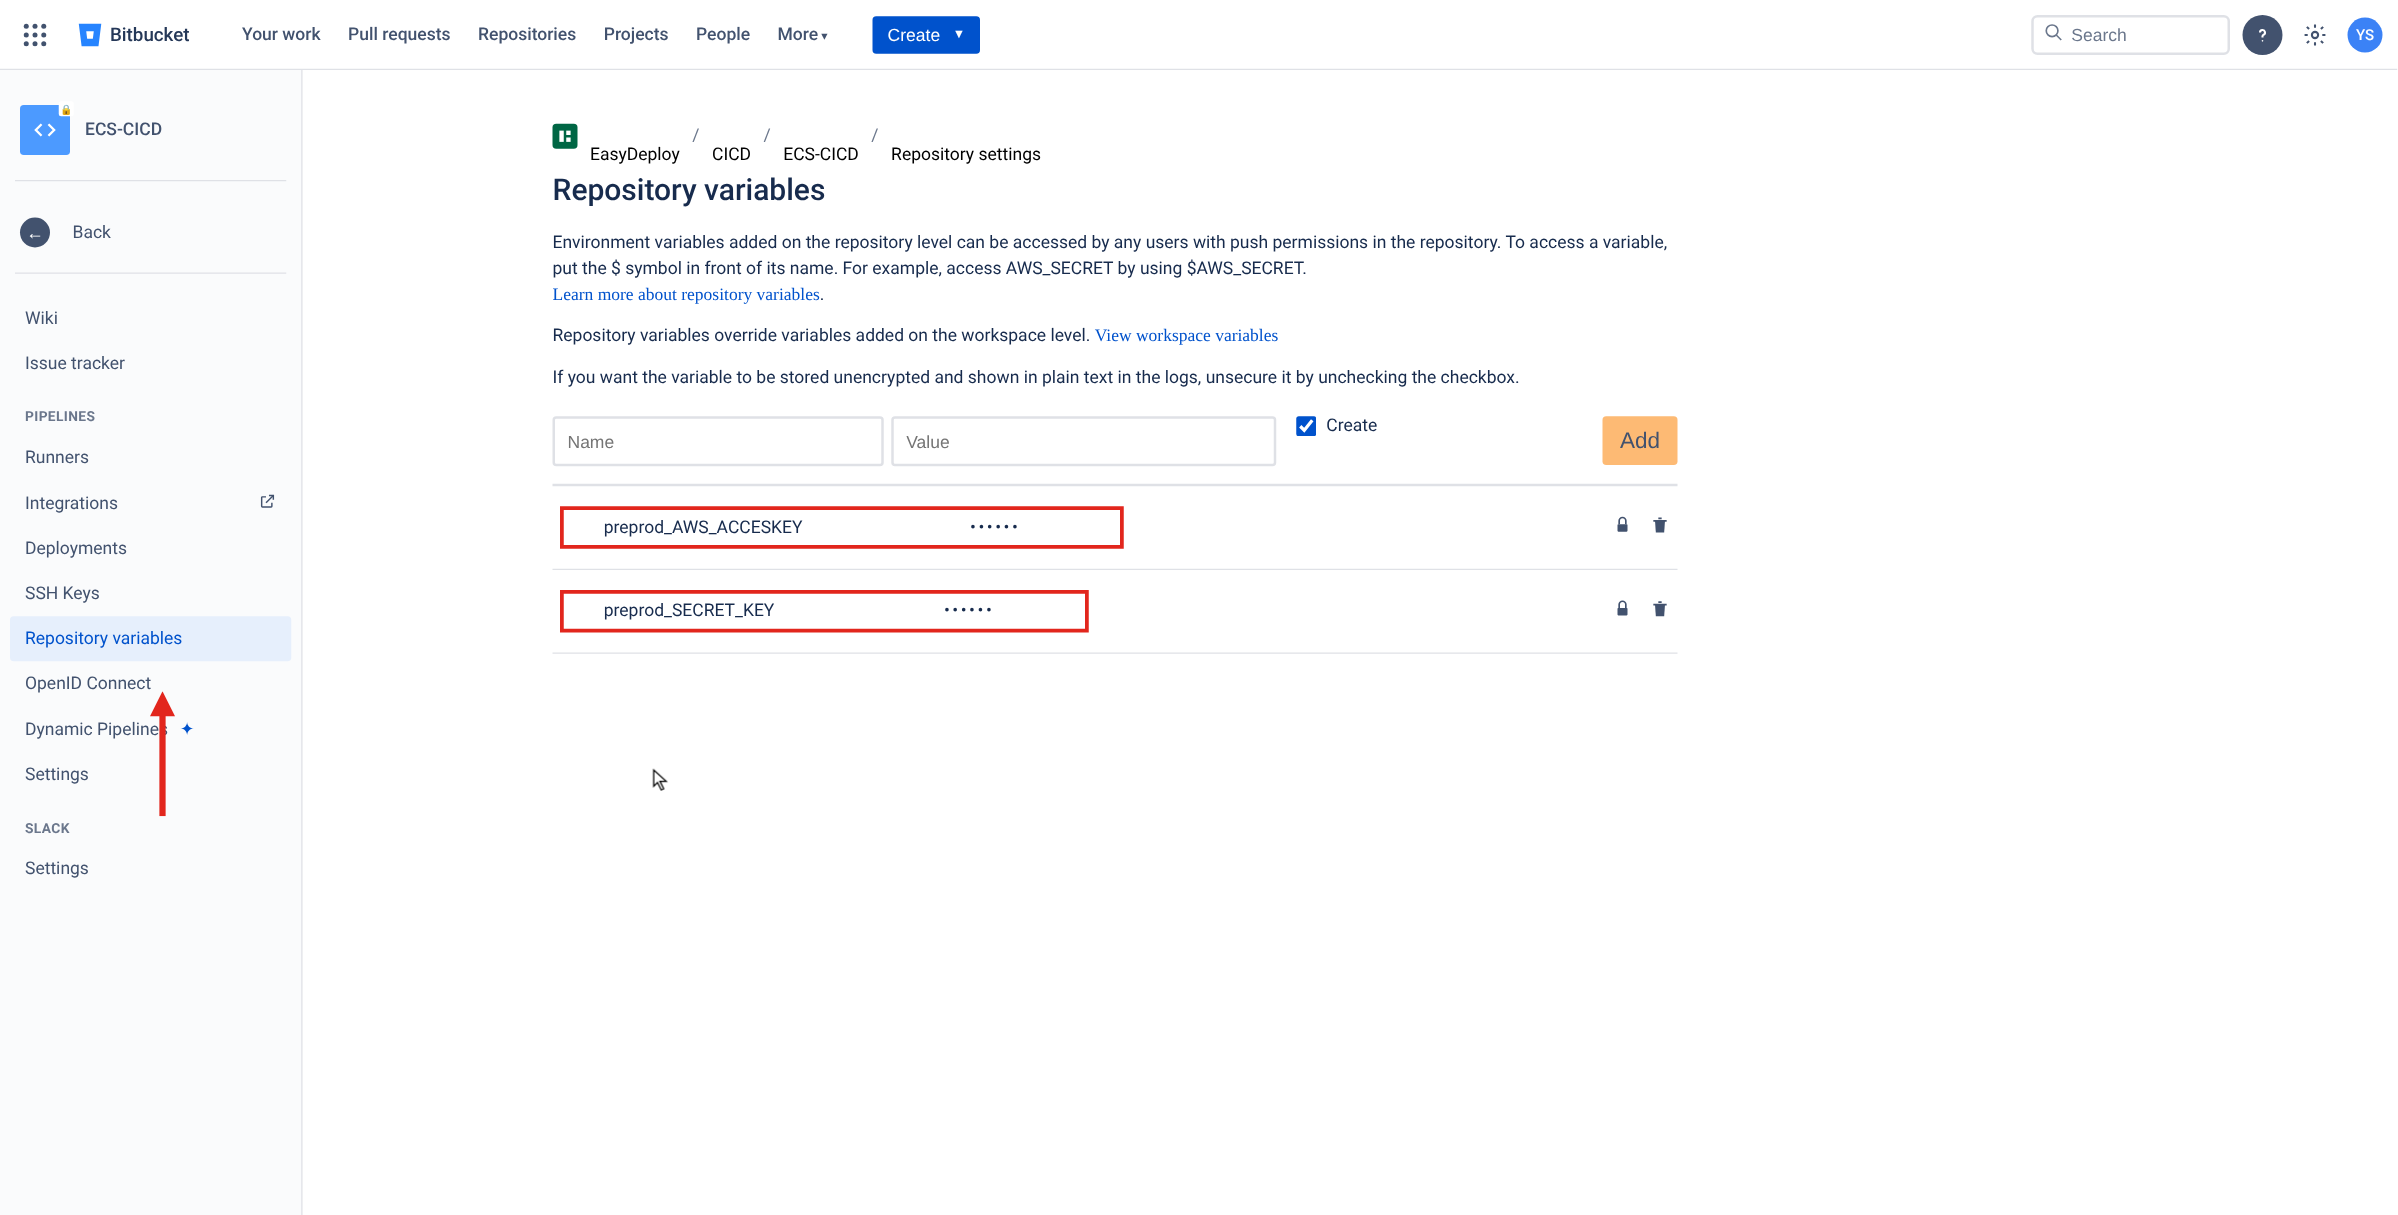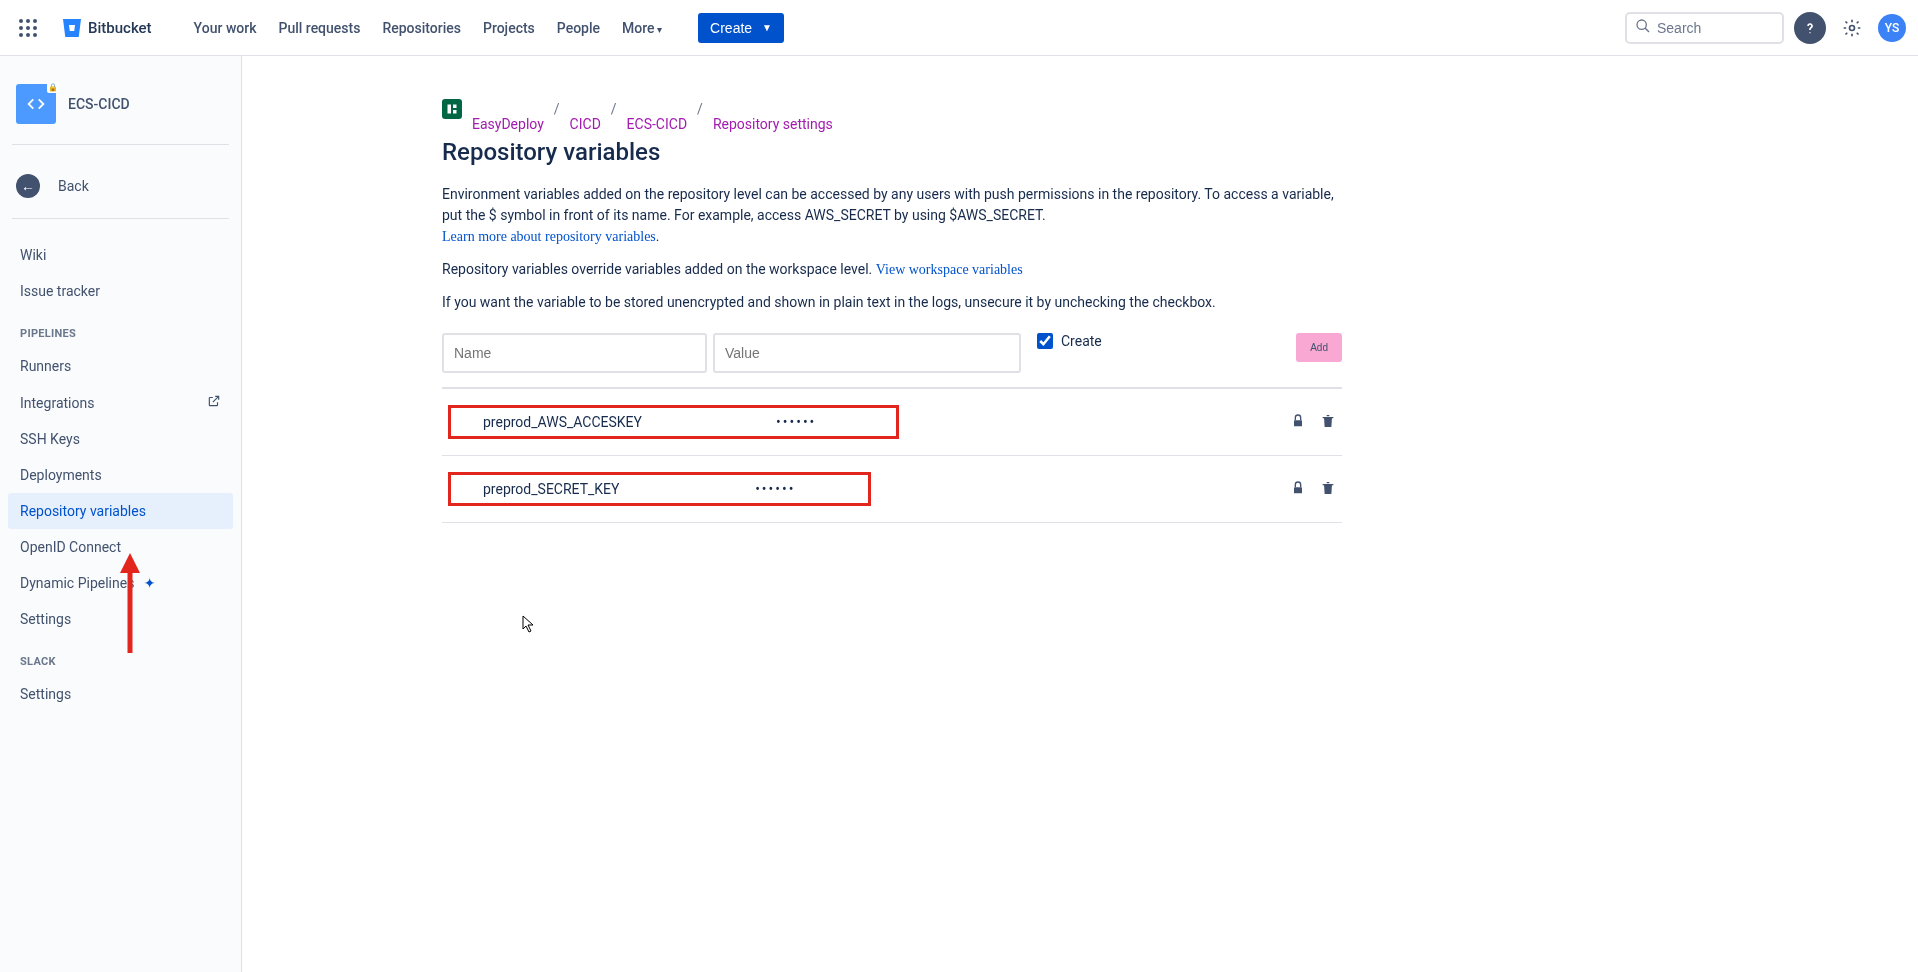--- a/index.html
+++ b/index.html
@@ -41,35 +41,35 @@
     .side-sparkle { color:#0052CC; font-size:14px; margin-left:6px; }
     .openlink-icon { color:#42526E; font-size:12px; }
     
     .red-arrow { position:absolute; left:116px; top:497px; pointer-events:none; }
     
     .main { flex:1; overflow:auto; padding: 30px 60px 40px 200px; }
     .content { max-width: 900px; }
     
     .breadcrumb { display:flex; align-items:center; gap:10px; font-size:14px; color:#6B778C; margin-bottom:6px; }
     .bc-icon { width:20px; height:20px; background:#006644; border-radius:3px; display:inline-flex; align-items:center; justify-content:center; color:#fff; font-size:11px; }
-    .breadcrumb a { color:#a21caf; text-decoration:none;margin-top:30px; }
+    .breadcrumb a { color:#000000; text-decoration:none;margin-top:30px; }
     .breadcrumb .sep { color:#6B778C; }
     
     h1.page-title { font-size:24px; font-weight:500; color:#172B4D; margin-bottom:18px; }
     
     .desc { color:#172B4D; line-height:1.5; margin-bottom:12px; }
     .desc a, .link { color:#0052CC; text-decoration:none; cursor:pointer;font-family:Liberation Serif, serif; }
     
     .var-form { display:flex; align-items:flex-start; gap:6px; margin-top:20px; padding-bottom:14px; border-bottom:2px solid #DFE1E6; }
     .var-form input[type=text] { height:40px; border:2px solid #DFE1E6; border-radius:3px; padding:0 10px; font-size:14px; outline:none; }
     .var-form input.name-input { width:265px; }
     .var-form input.value-input { width:308px; }
     .secured-box { display:flex; align-items:center; gap:8px; margin-left:10px; }
     .secured-box input[type=checkbox] { width:16px; height:16px; accent-color:#0052CC; cursor:pointer; }
-    .add-btn { margin-left:auto; background:#f9a8d4; border:none; padding:9px 14px; border-radius:3px; font-size:10px; color:#42526E; cursor:pointer; }
+    .add-btn { margin-left:auto; background:#fdba74; border:none; padding:9px 14px; border-radius:3px; font-size:18px; color:#42526E; cursor:pointer; }
     
     .var-row { display:flex; align-items:center; padding: 16px 6px; border-bottom:1px solid #DFE1E6; }
     .var-highlight { border:3px solid #E2261D; display:flex; align-items:center; padding:6px 20px; }
     .var-name-cell { width:305px; padding-left:12px; font-size:14px; color:#172B4D; }
     .var-value-cell { width:100px; font-size:14px; color:#172B4D; letter-spacing:2px; }
     .var-actions { margin-left:auto; display:flex; gap:14px; color:#42526E; }
     .var-actions span { cursor:pointer; }
     
     .cursor-img { position:fixed; left:522px; top:615px; font-size:14px; }
   </style>
@@ -171,24 +171,24 @@
       <span>Integrations</span>
       <span class="openlink-icon">
         <svg width="14" height="14" viewBox="0 0 24 24" fill="none" stroke="#42526E" stroke-width="2">
             <path d="M14 4h6v6"></path>
             <path d="M20 4L10 14"></path>
             <path d="M18 14v5a1 1 0 0 1-1 1H5a1 1 0 0 1-1-1V7a1 1 0 0 1 1-1h5"></path>
           </svg>
       </span>
     </div>
     <div class="side-item">
+        <span>Deployments</span>
+      </div>
+    <div class="side-item">
         <span>SSH Keys</span>
-      </div>
-    <div class="side-item">
-        <span>Deployments</span>
       </div>
     <div class="side-item active">
         <span>Repository variables</span>
       </div>
     <div class="side-item">
         <span>OpenID Connect</span>
       </div>
     <div class="side-item">
       <span>
         <span>Dynamic Pipelines</span>

